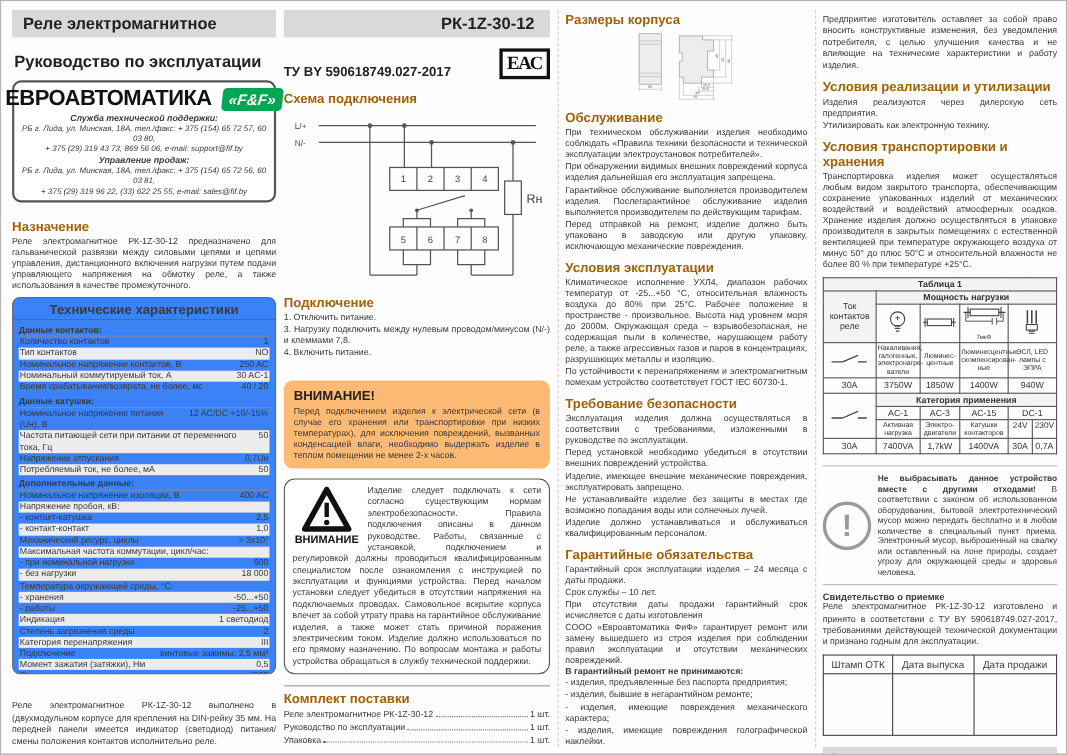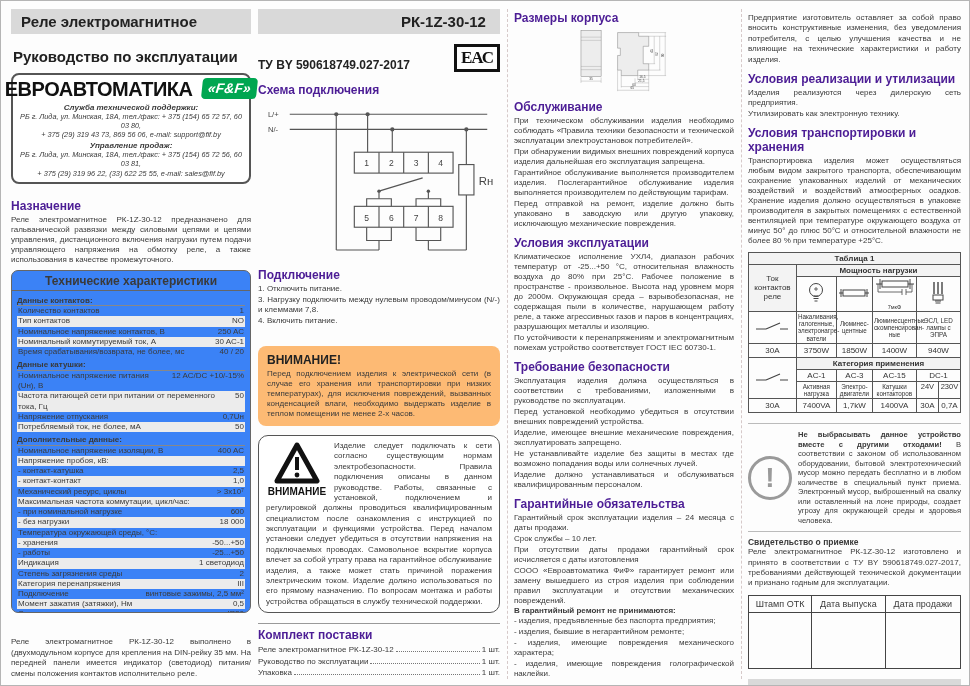--- a/index.html
+++ b/index.html
@@ -13,27 +13,27 @@
   .col { display:flex; flex-direction:column; }
   .col1 { width:240px; }
   .col2 { width:248px; }
   .col3 { width:228px; border-left:1px dashed #d6c9c9; padding-left:6px; }
   .col4 { width:222px; border-left:1px dashed #d6c9c9; padding-left:6px; }
 
   .bar { background:#d9d9d9; font-weight:bold; font-size:15px; padding:4px 10px; color:#222; }
   .bar.right { text-align:right; padding-right:14px; }
 
   h2.doc { font-size:15px; font-weight:bold; color:#222; margin:14px 0 8px 2px; }
-  h3.sec { font-size:12px; font-weight:bold; color:#4c1d95; margin:7px 0 2px 0; }
+  h3.sec { font-size:12px; font-weight:bold; color:#a16207; margin:7px 0 2px 0; }
   p.body, .body { font-size:8px; line-height:1.25; text-align:justify; color:#3a3a3a; }
   p.body + p.body { margin-top:1px; }
 
   
   .logobox { border:2px solid #555; border-radius:8px; padding:3px 4px 4px; margin:0 0 8px 0; background:#fff; }
-  .logorow { display:flex; align-items:flex-start; justify-content:center; gap:10px; }
+  .logorow { display:flex; align-items:flex-end; justify-content:center; gap:10px; }
   .brand { font-size:20px; font-weight:bold; letter-spacing:-0.5px; color:#111; }
   .fflogo { background:#00a651; color:#fff; font-weight:bold; font-style:italic; font-size:14px;
             padding:2px 6px 3px; border-radius:4px; transform:skewX(-6deg); white-space:nowrap; }
   .contact-title { font-size:8px; font-weight:bold; font-style:italic; text-align:center; margin-top:2px; }
   .contact-line { font-size:7.3px; font-style:italic; text-align:center; line-height:1.25; }
 
   
   .spec { border:1.5px solid #666; border-radius:7px; overflow:hidden; margin-top:5px; background:#3b82f6; }
   .spec-title { font-size:12px; font-weight:bold; text-align:center; padding:3px 0 2px; border-bottom:1.5px solid #666; }
   .spec-body { padding:2px 5px 3px; }

